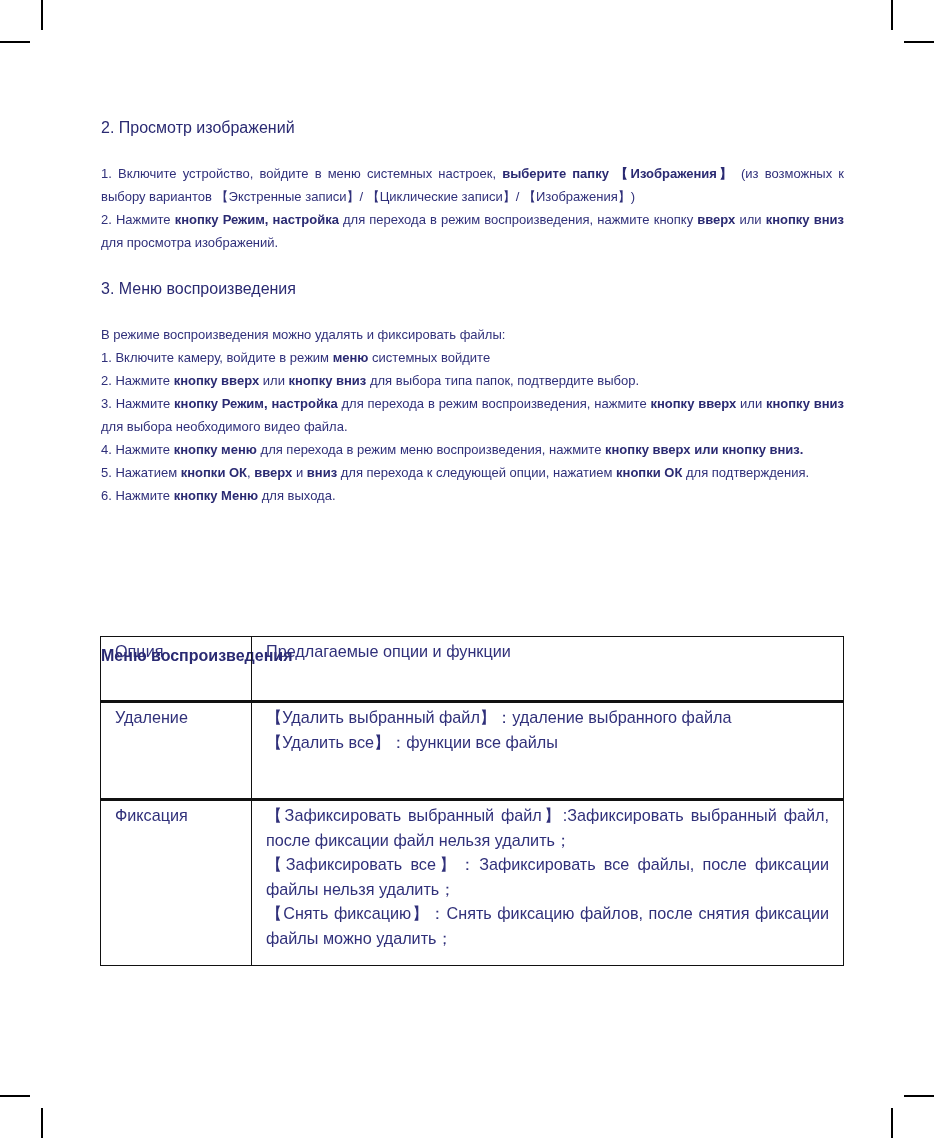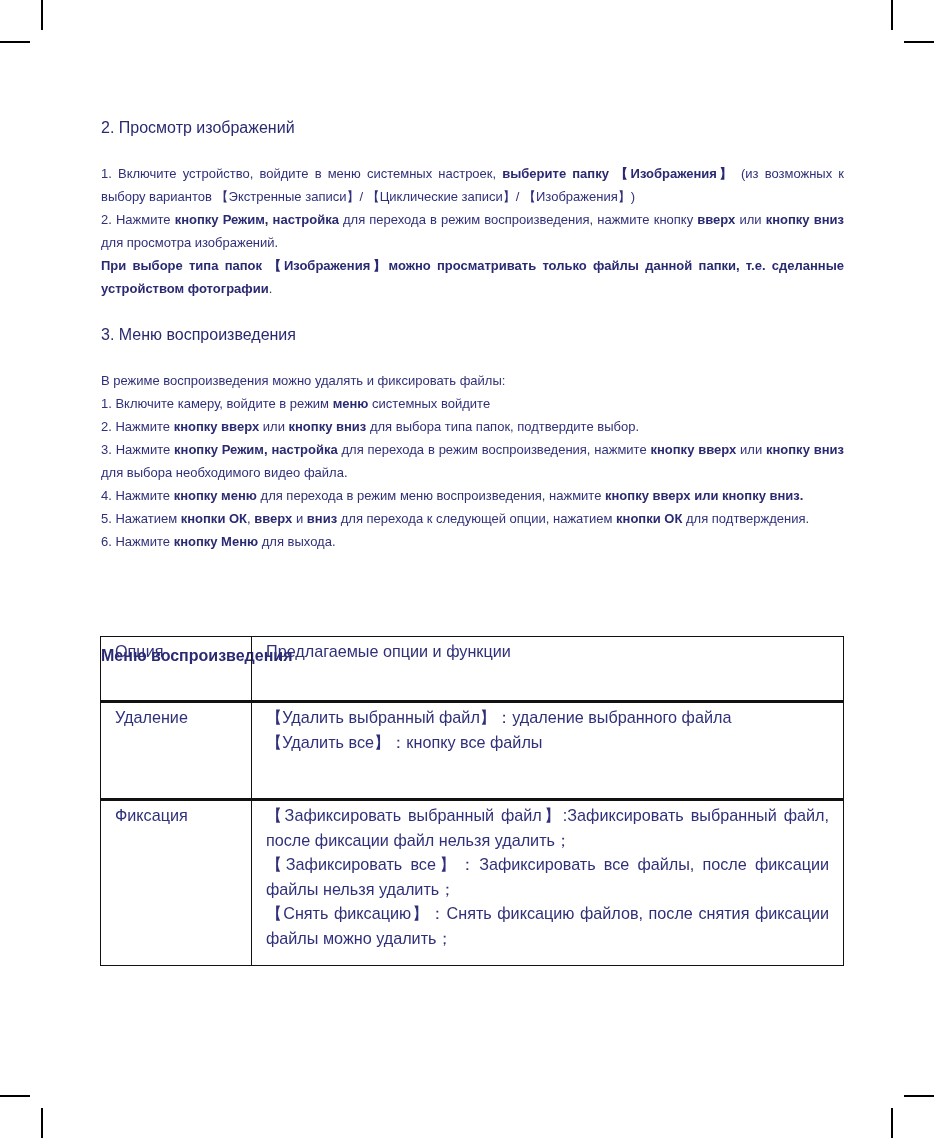--- a/index.html
+++ b/index.html
@@ -31,21 +31,20 @@
 <div class="crop" style="left:0;top:1095px;width:30px;height:2px;"></div>
 <div class="crop" style="left:41px;top:1108px;width:2px;height:30px;"></div>
 <div class="crop" style="left:904px;top:1095px;width:30px;height:2px;"></div>
 <div class="crop" style="left:891px;top:1108px;width:2px;height:30px;"></div>
 
 <div class="page">
   <p class="h">2. Просмотр изображений</p>
   <div class="gap"></div>
   <p class="p"><span>1. Включите устройство, войдите в меню системных настроек, </span><b>выберите папку </b><b>【Изображения】</b><span> (из возможных к выбору вариантов 【Экстренные записи】/ 【Циклические записи】/ 【Изображения】)</span></p>
   <p class="p"><span>2. Нажмите </span><b>кнопку Режим, настройка</b><span> для перехода в режим воспроизведения, нажмите кнопку </span><b>вверх</b><span> или </span><b>кнопку вниз</b><span> для просмотра изображений.</span></p>
-  <p class="p"><b>При выборе типа папок 【Изображения】можно просматривать только файлы данной папки, т.е. сделанные устройством фотографии</b><span>.</span></p>
   <div class="gap"></div>
   <p class="h">3. Меню воспроизведения</p>
   <div class="gap"></div>
   <p class="p">В режиме воспроизведения можно удалять и фиксировать файлы:</p>
   <p class="p"><span>1. Включите камеру, войдите в режим </span><b>меню</b><span> системных войдите</span></p>
   <p class="p"><span>2. Нажмите </span><b>кнопку вверх</b><span> или </span><b>кнопку вниз</b><span> для выбора типа папок, подтвердите выбор.</span></p>
   <p class="p"><span>3. Нажмите </span><b>кнопку Режим, настройка</b><span> для перехода в режим воспроизведения, нажмите </span><b>кнопку вверх</b><span> или </span><b>кнопку вниз</b><span> для выбора необходимого видео файла.</span></p>
   <p class="p"><span>4. Нажмите </span><b>кнопку меню</b><span> для перехода в режим меню воспроизведения, нажмите </span><b>кнопку вверх или кнопку вниз.</b></p>
   <p class="p"><span>5. Нажатием </span><b>кнопки ОК</b><span>, </span><b>вверх</b><span> и </span><b>вниз</b><span> для перехода к следующей опции, нажатием </span><b>кнопки ОК</b><span> для подтверждения.</span></p>
   <p class="p"><span>6. Нажмите </span><b>кнопку Меню</b><span> для выхода.</span></p>
@@ -56,21 +55,21 @@
 <table class="menu">
   <tbody>
       <tr class="r0">
     <td class="c0">Опция</td>
     <td class="c1">Предлагаемые опции и функции</td>
   </tr>
   <tr class="r1">
     <td class="c0">Удаление</td>
     <td class="c1">
       <span class="line">【Удалить выбранный файл】：удаление выбранного файла</span>
-      <span class="line">【Удалить все】：кнопку все файлы</span>
+      <span class="line">【Удалить все】：функции все файлы</span>
     </td>
   </tr>
   <tr class="r2">
     <td class="c0">Фиксация</td>
     <td class="c1">
       <span class="line">【Зафиксировать выбранный файл】:Зафиксировать выбранный файл, после фиксации файл нельзя удалить；</span>
       <span class="line">【Зафиксировать все】：Зафиксировать все файлы, после фиксации файлы нельзя удалить；</span>
       <span class="line">【Снять фиксацию】：Снять фиксацию файлов, после снятия фиксации файлы можно удалить；</span>
     </td>
   </tr>

